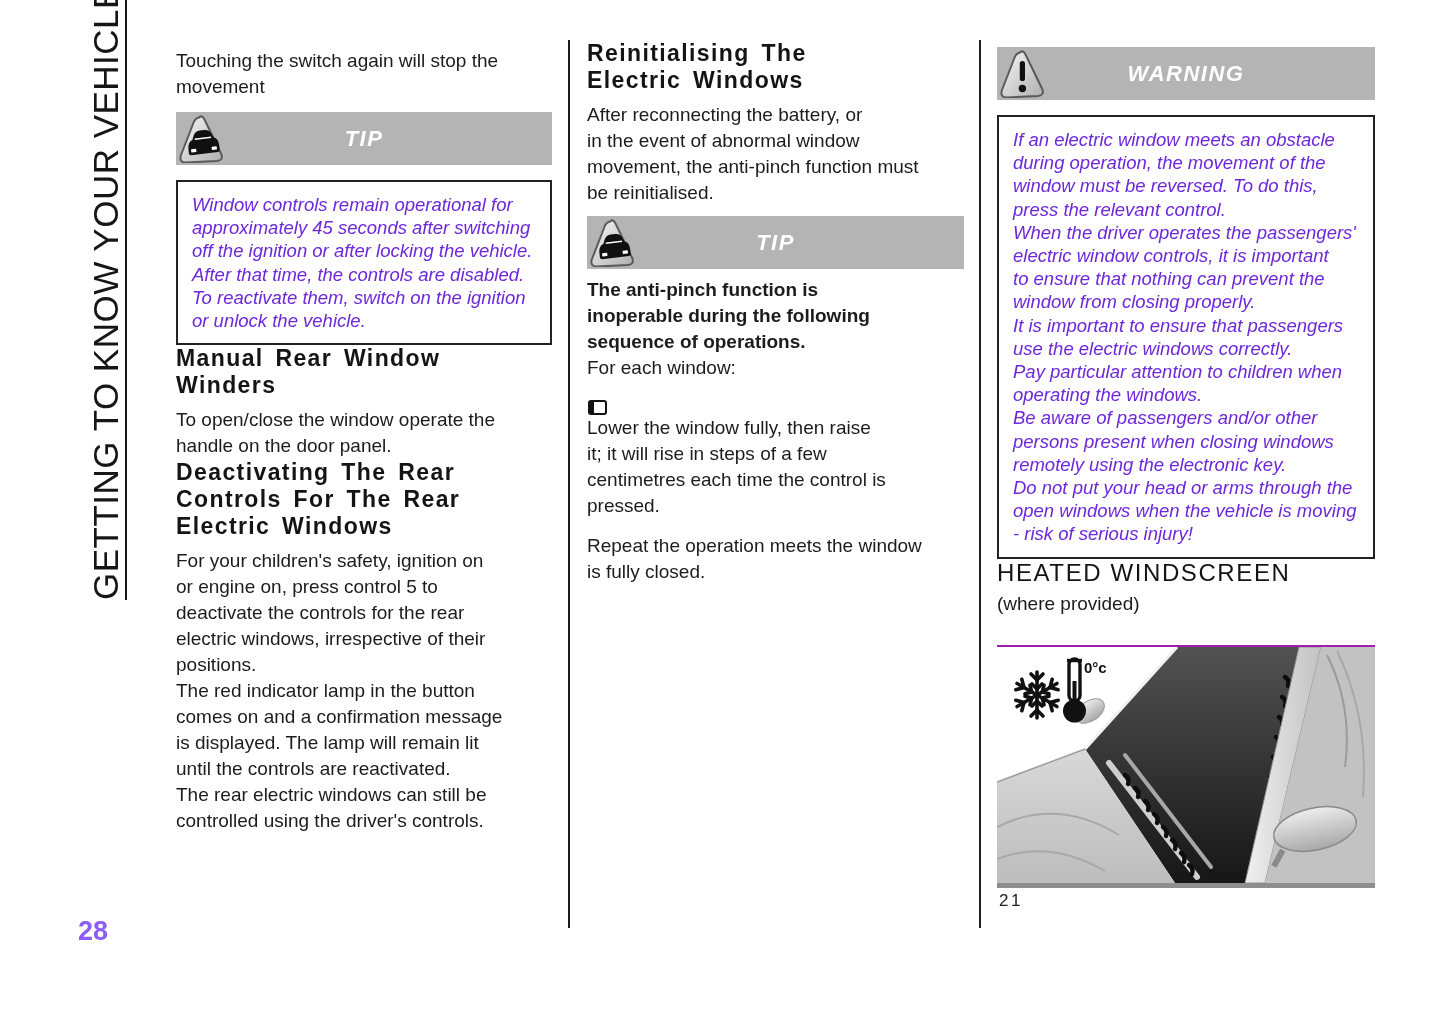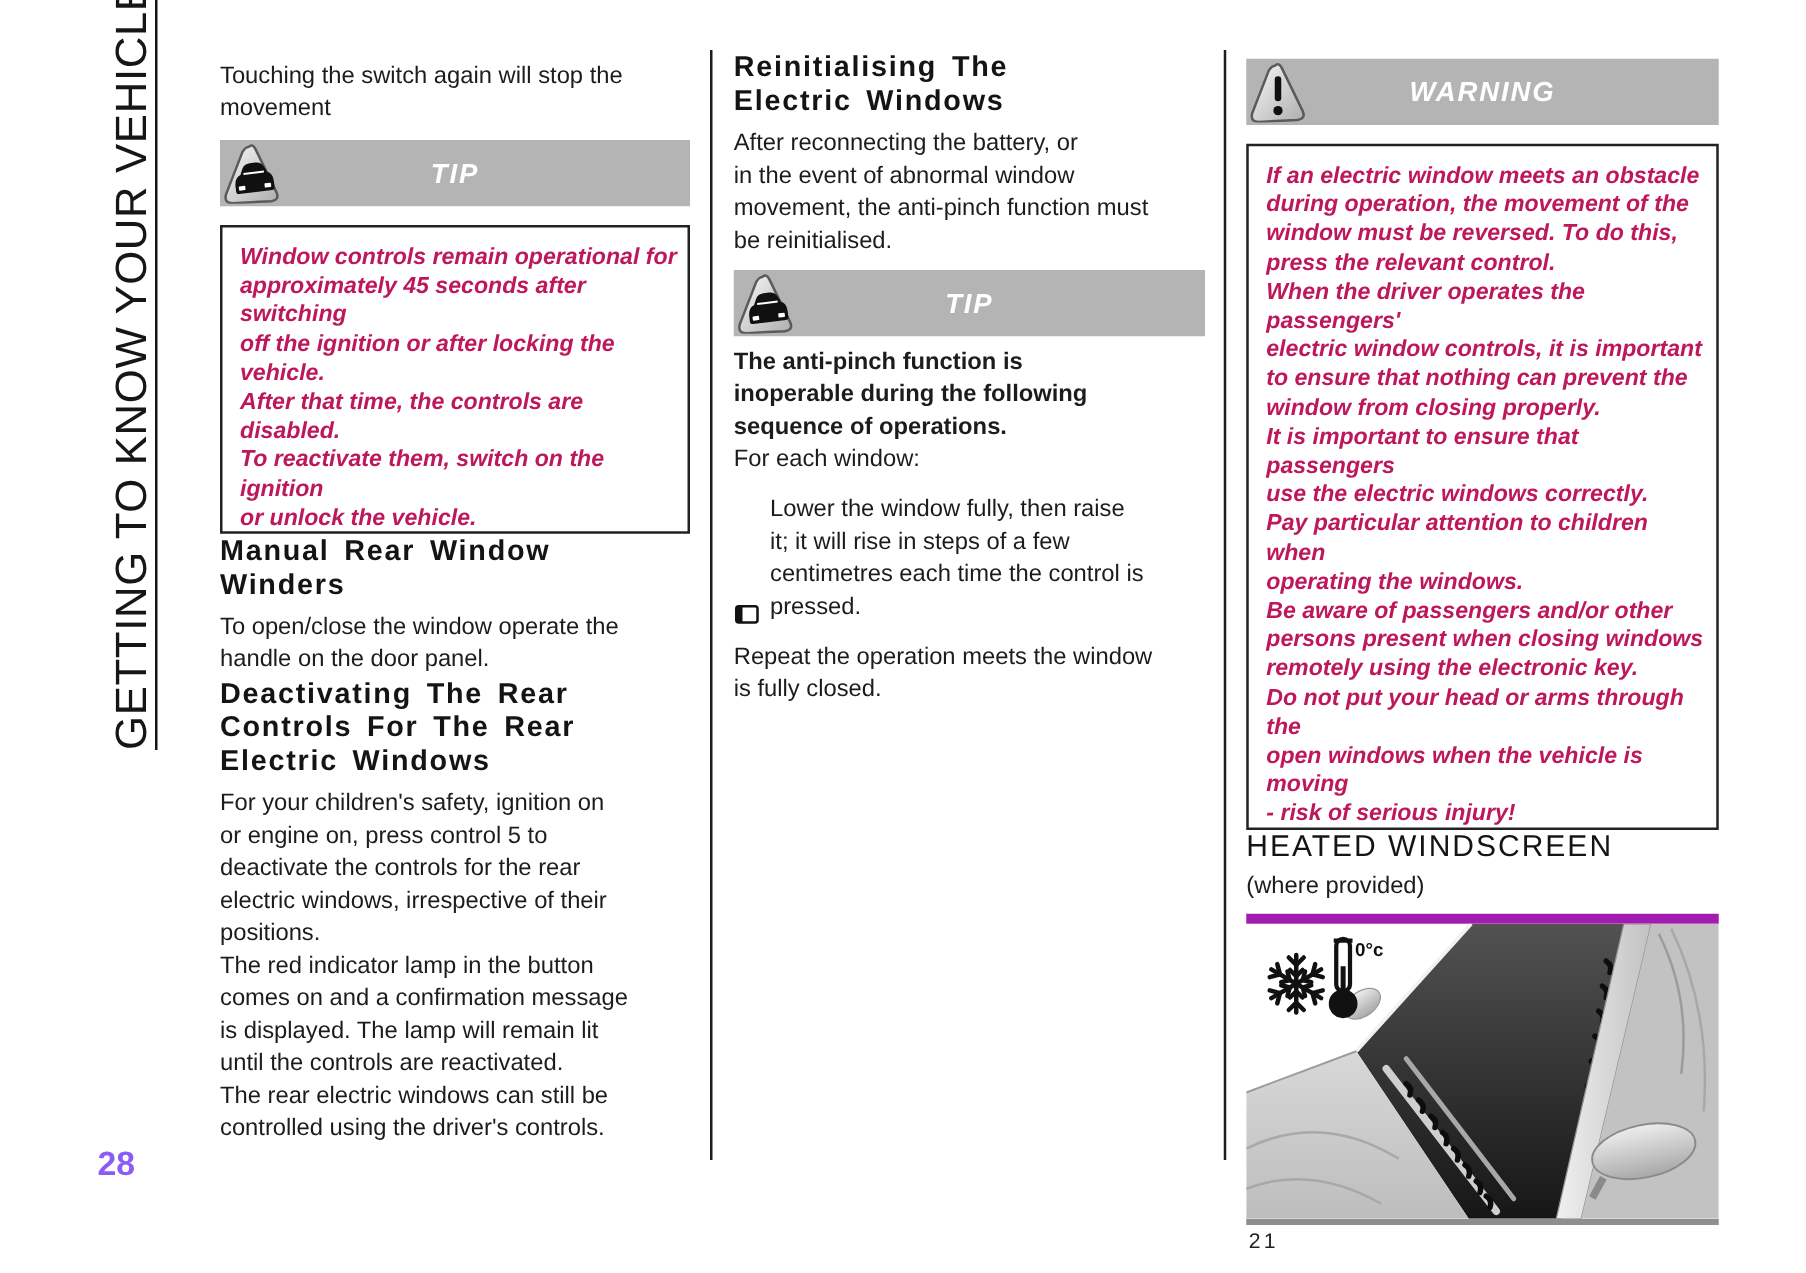--- a/index.html
+++ b/index.html
@@ -30,28 +30,28 @@
          letter-spacing:1.4px;word-spacing:4px;color:#141414;}
   h2.caps{font-size:24px;line-height:27px;font-weight:normal;margin:0;
           letter-spacing:1.6px;color:#141414;}
 
   .graybar{position:relative;height:53px;background:#b4b4b4;
            display:flex;align-items:center;justify-content:center;}
   .bar-label{color:#ffffff;font-weight:bold;font-style:italic;font-size:22px;letter-spacing:1.5px;}
   .tri{position:absolute;left:2px;top:3px;}
 
   .note{border:2px solid #222;font-style:italic;font-size:18.5px;line-height:23.2px;
-        padding:11px 8px 0 14px;color:#be185d;font-weight:bold;}
-
-  .bullet{display:flex;align-items:flex-end;}
+        padding:11px 8px 11px 14px;color:#6d28d9;}
+
+  .bullet{display:flex;align-items:flex-start;flex-direction:column;}
   .bullet .box{flex:0 0 auto;width:11px;height:11px;border:2.5px solid #121212;
                border-left-width:6px;border-radius:3px;margin:5px 9px 0 1px;}
   .bullet p{flex:1 1 auto;}
 
-  .figure{margin-top:9px;border-top:8px solid #a21caf;border-bottom:5px solid #8e8e8e;
+  .figure{margin-top:28px;border-top:2px solid #a21caf;border-bottom:5px solid #8e8e8e;
           background:#fff;line-height:0;}
   .figcap{font-size:17px;letter-spacing:2.5px;color:#222;margin:3px 0 0 2px;line-height:20px;}
 
   .mt8{margin-top:8px;}.mt10{margin-top:10px;}.mt12{margin-top:12px;}.mt13{margin-top:13px;}
   .mt14{margin-top:14px;}.mt15{margin-top:15px;}.mt5{margin-top:5px;}
   .mt6{margin-top:6px;}.mt7{margin-top:7px;}
 </style>
 </head>
 <body>
 

